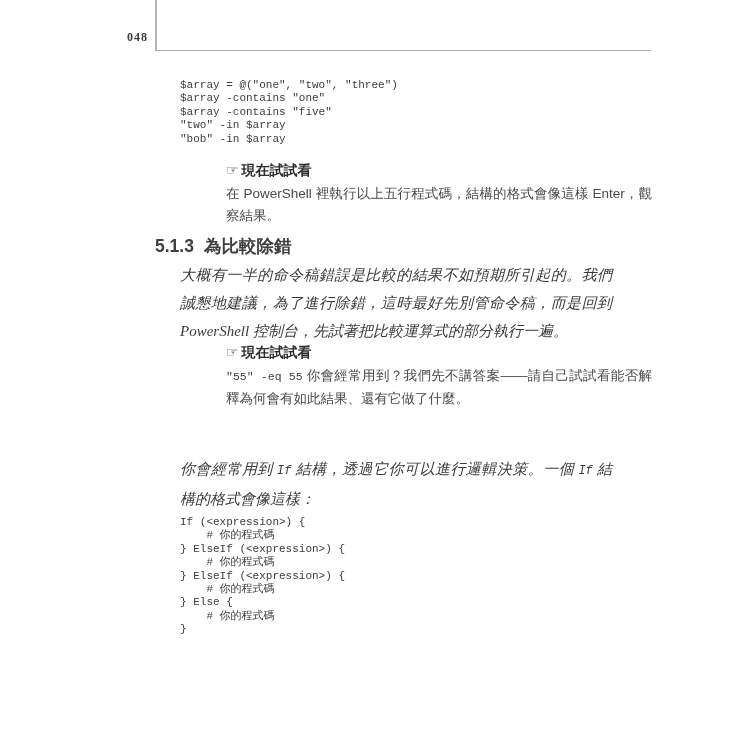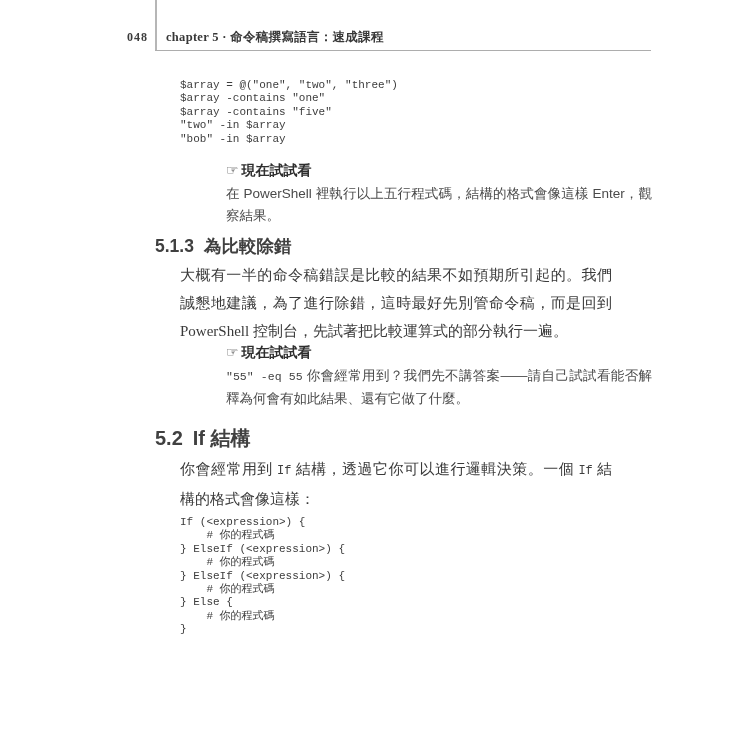--- a/index.html
+++ b/index.html
@@ -127,37 +127,37 @@
   
   .paragraph {
     position: absolute;
     left: 180px;
     width: 432px;
     font-family: "Liberation Serif", "DejaVu Serif", serif;
     font-size: 15px;
     line-height: 28px;
     color: #3a3a3a;
     text-align: justify;
+    font-style: italic;
   }
   #para513 { top: 261px; }
   #para52  { top: 455px; }
   .paragraph .inline-code {
     font-family: "Liberation Mono", "DejaVu Sans Mono", monospace;
     font-size: 12px;
     color: #3e3e3e;
   }
 </style>
 </head>
 <body>
 
 <div class="page">
 
   <div class="page-num">048</div>
   <div class="vrule"></div>
-  <div class="chapter-title">chapter 5 · 命令稿撰寫語言：速成課程</div>
   <div class="hrule"></div>
 
   <div class="code-block" id="code1">
     <div class="code-line">$array = @("one", "two", "three")</div>
     <div class="code-line">$array -contains "one"</div>
     <div class="code-line">$array -contains "five"</div>
     <div class="code-line">"two" -in $array</div>
     <div class="code-line">"bob" -in $array</div>
   </div>
 
@@ -169,23 +169,20 @@
   <div class="section-heading" id="heading513">
     <span class="section-number">5.1.3</span><span>為比較除錯</span>
   </div>
   <div class="paragraph" id="para513">大概有一半的命令稿錯誤是比較的結果不如預期所引起的。我們誠懇地建議，為了進行除錯，這時最好先別管命令稿，而是回到 PowerShell 控制台，先試著把比較運算式的部分執行一遍。</div>
 
   <div class="callout" id="callout2">
     <div class="callout-title"><span class="callout-icon">☞</span><span>現在試試看</span></div>
     <div class="callout-body"><span class="inline-code">"55" -eq 55</span><span> 你會經常用到？我們先不講答案——請自己試試看能否解釋為何會有如此結果、還有它做了什麼。</span></div>
   </div>
 
-  <div class="section-heading" id="heading52">
-    <span class="section-number">5.2</span><span>If 結構</span>
-  </div>
   <div class="paragraph" id="para52"><span>你會經常用到 </span><span class="inline-code">If</span><span> 結構，透過它你可以進行邏輯決策。一個 </span><span class="inline-code">If</span><span> 結構的格式會像這樣：</span></div>
 
   <div class="code-block" id="code2">
     <div class="code-line">If (&lt;expression&gt;) {</div>
     <div class="code-line">    # 你的程式碼</div>
     <div class="code-line">} ElseIf (&lt;expression&gt;) {</div>
     <div class="code-line">    # 你的程式碼</div>
     <div class="code-line">} ElseIf (&lt;expression&gt;) {</div>
     <div class="code-line">    # 你的程式碼</div>
     <div class="code-line">} Else {</div>

